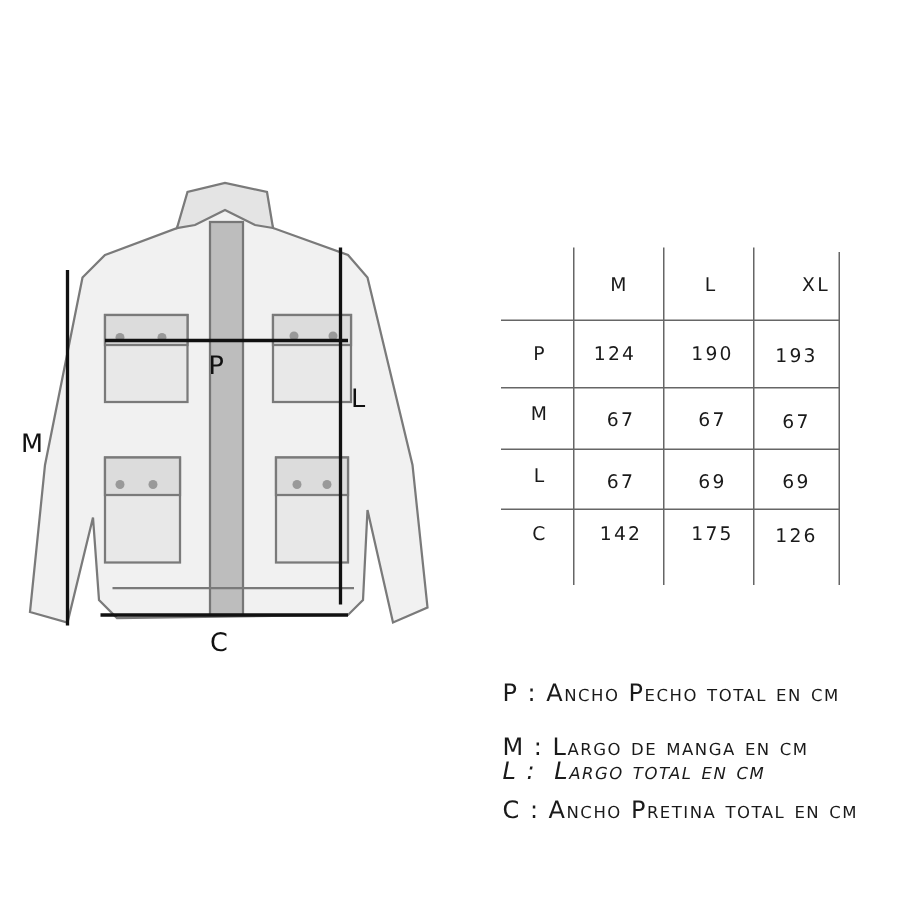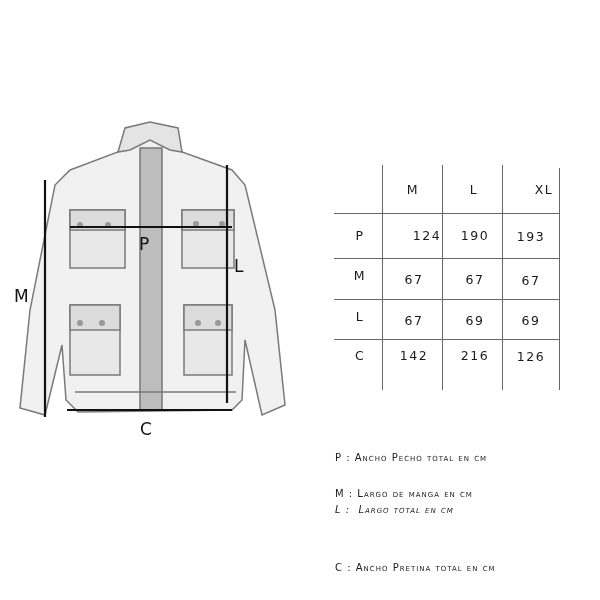--- a/index.html
+++ b/index.html
@@ -2,21 +2,21 @@
 <html><head>
 <meta charset="utf-8">
 <style>
   html, body { margin:0; padding:0; background:#ffffff; }
   body { width:600px; height:600px; position:relative; overflow:hidden;
          font-family: "DejaVu Sans", sans-serif; color:#111; }
   .jacket { position:absolute; left:0; top:110px; width:300px; height:340px; }
   .tbl-line { position:absolute; background:#666; }
   .cell { position:absolute; font-size:12.5px; letter-spacing:1.5px; text-align:center;
           width:60px; transform:translateX(-50%); color:#1a1a1a; }
-  .legend { position:absolute; left:335px; font-size:10px; color:#1a1a1a;
+  .legend { position:absolute; left:335px; font-size:16px; color:#1a1a1a;
             font-variant: small-caps; letter-spacing:1px; white-space:pre; }
   .dim-label { position:absolute; font-size:17px; color:#111; }
 </style>
 </head>
 <body>
 
 <svg class="jacket" viewBox="0 0 300 340" width="300" height="340">
   <g fill="#f1f1f1" stroke="#7a7a7a" stroke-width="1.5">
 
     <path d="M70 60 L118 42 L128 20 L150 14 L175 20 L182 42 L232 60 L245 75 L275 200 L285 295 L262 305 L245 230 L242 290 L232 300 L78 302 L66 290 L62 235 L45 305 L20 298 L30 200 L55 75 Z"></path>
@@ -69,38 +69,38 @@
   <div class="tbl-line" style="left:334px;top:213px;width:226px;height:1px;"></div>
   <div class="tbl-line" style="left:334px;top:258px;width:226px;height:1px;"></div>
   <div class="tbl-line" style="left:334px;top:299px;width:226px;height:1px;"></div>
   <div class="tbl-line" style="left:334px;top:339px;width:226px;height:1px;"></div>
 
   <div class="cell" style="left:413px;top:182px;">M</div>
   <div class="cell" style="left:474px;top:182px;">L</div>
   <div class="cell" style="left:544px;top:182px;">XL</div>
 
   <div class="cell" style="left:360px;top:228px;">P</div>
-  <div class="cell" style="left:427px;top:228px;">124</div>
+  <div class="cell" style="left:410px;top:228px;">124</div>
   <div class="cell" style="left:475px;top:228px;">190</div>
   <div class="cell" style="left:531px;top:229px;">193</div>
 
   <div class="cell" style="left:360px;top:268px;">M</div>
   <div class="cell" style="left:414px;top:272px;">67</div>
   <div class="cell" style="left:475px;top:272px;">67</div>
   <div class="cell" style="left:531px;top:273px;">67</div>
 
   <div class="cell" style="left:360px;top:309px;">L</div>
   <div class="cell" style="left:414px;top:313px;">67</div>
   <div class="cell" style="left:475px;top:313px;">69</div>
   <div class="cell" style="left:531px;top:313px;">69</div>
 
   <div class="cell" style="left:360px;top:348px;">C</div>
   <div class="cell" style="left:414px;top:348px;">142</div>
-  <div class="cell" style="left:475px;top:348px;">216</div>
+  <div class="cell" style="left:475px;top:348px;">175</div>
   <div class="cell" style="left:531px;top:349px;">126</div>
 </div>
 
 <div>
   <div class="legend" style="top:452px;">P : Ancho Pecho total en cm</div>
   <div class="legend" style="top:488px;">M : Largo de manga en cm</div>
   <div class="legend" style="top:504px;font-style:italic;">L :  Largo total en cm</div>
-  <div class="legend" style="top:530px;margin-top:32px;">C : Ancho Pretina total en cm</div>
+  <div class="legend" style="top:530px;">C : Ancho Pretina total en cm</div>
 </div>
 
 </body></html>

